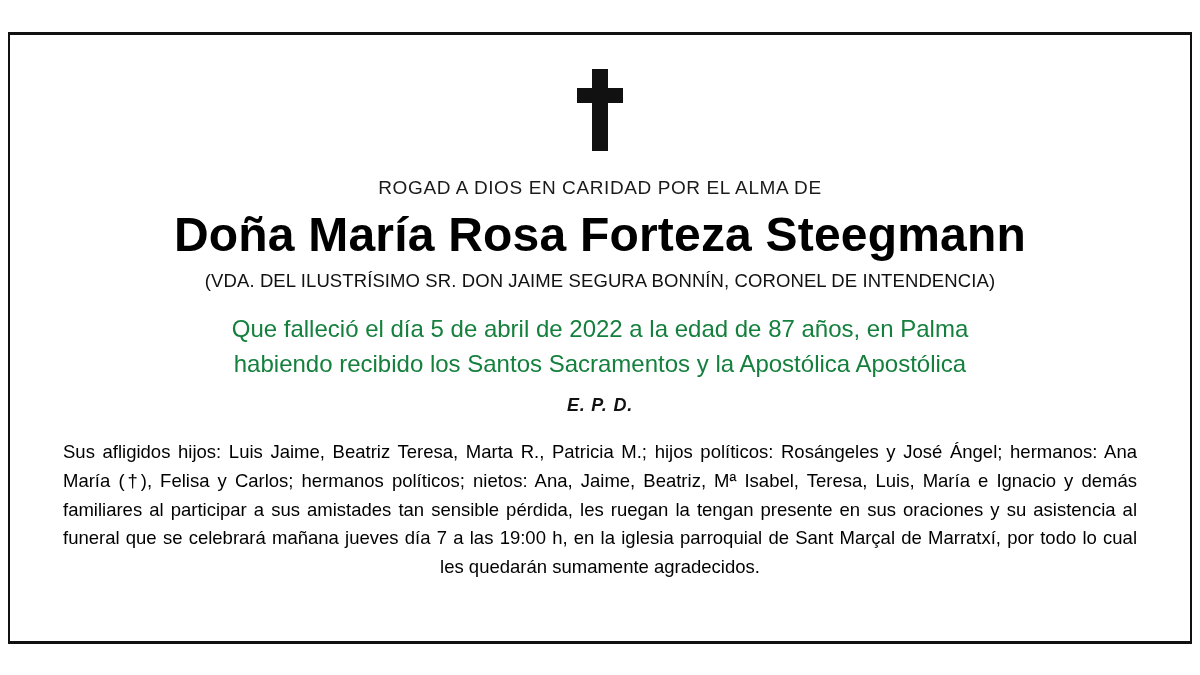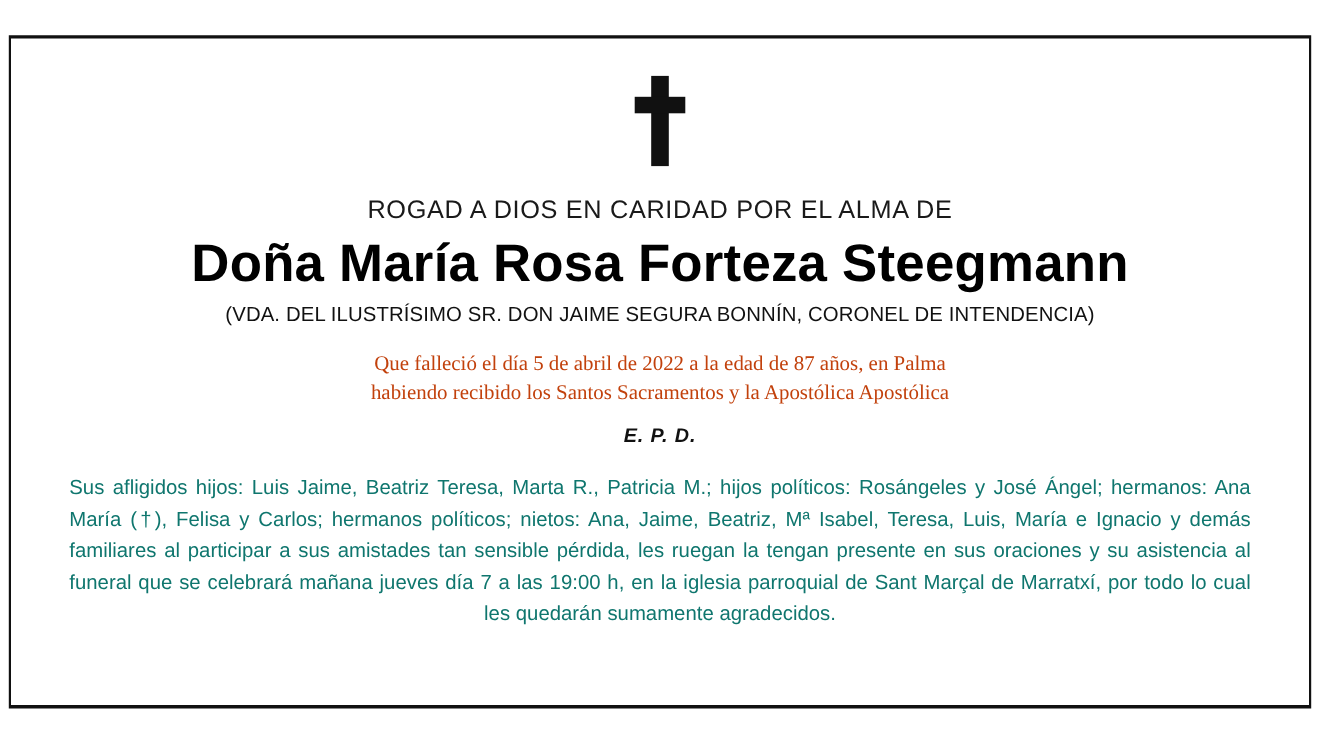--- a/index.html
+++ b/index.html
@@ -62,21 +62,21 @@
   }
   .cross-h {
     position: absolute;
     left: 0;
     top: 19px;
     width: 46px;
     height: 15px;
     background: #111111;
   }
   .line-rogad {
-    font-size: 23px;
+    font-size: 19px;
     letter-spacing: 0.6px;
     color: #1a1a1a;
     text-align: center;
     margin-bottom: 10px;
     font-weight: 400;
   }
   .name {
     font-size: 48px;
     font-weight: 700;
     color: #000000;
@@ -87,39 +87,38 @@
   }
   .subname {
     font-size: 18.5px;
     font-weight: 400;
     color: #111111;
     text-align: center;
     letter-spacing: 0.1px;
     margin-bottom: 20px;
   }
   .died {
-    font-size: 19px;
-    color: #c2410c;
+    font-size: 24px;
+    color: #15803d;
     text-align: center;
     line-height: 1.45;
     margin-bottom: 14px;
-    font-family: Liberation Serif, serif;
   }
   .epd {
     font-size: 18px;
     font-weight: 700;
     color: #111111;
     text-align: center;
     letter-spacing: 0.8px;
     margin-bottom: 22px;
     font-style: italic;
   }
   .body-text {
     font-size: 18.5px;
-    color: #0f766e;
+    color: #000000;
     text-align: justify;
     text-align-last: center;
     line-height: 1.55;
     width: 1074px;
   }
 </style>
 </head>
 <body>
 
 <div class="page">

